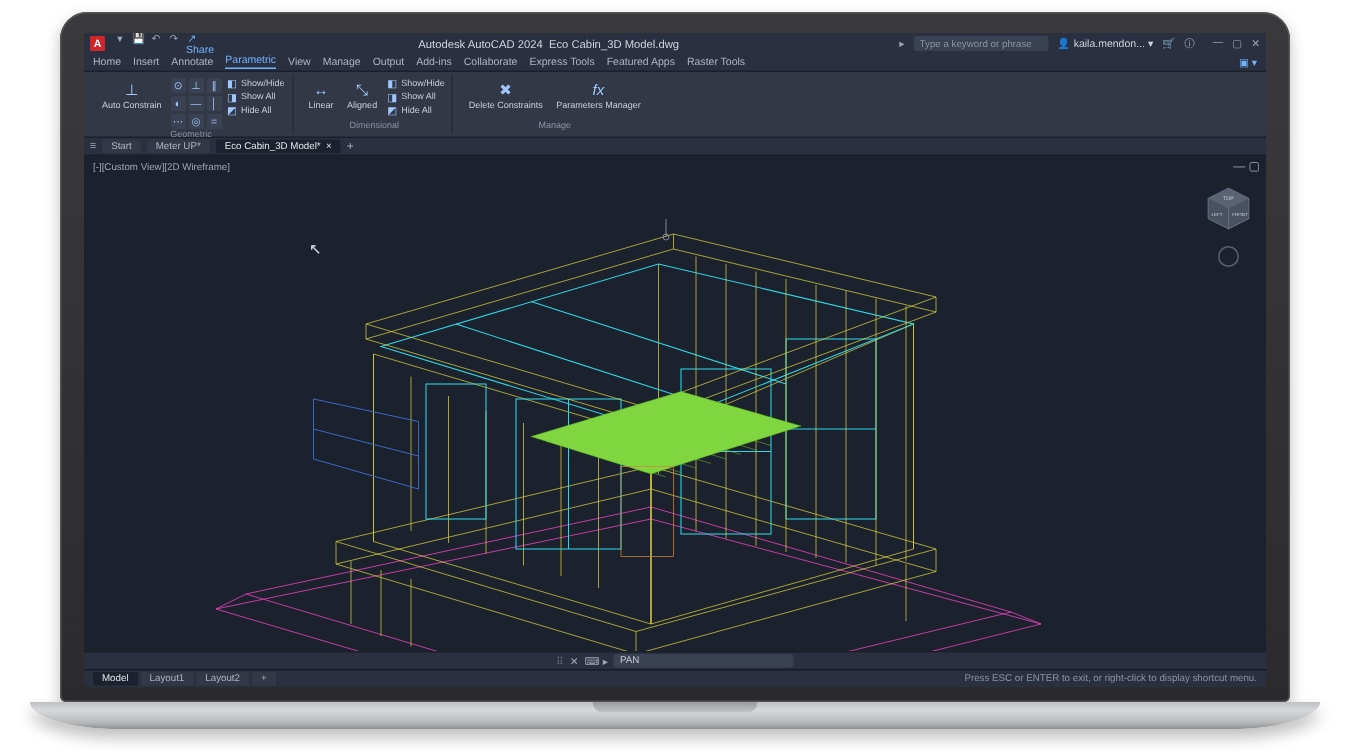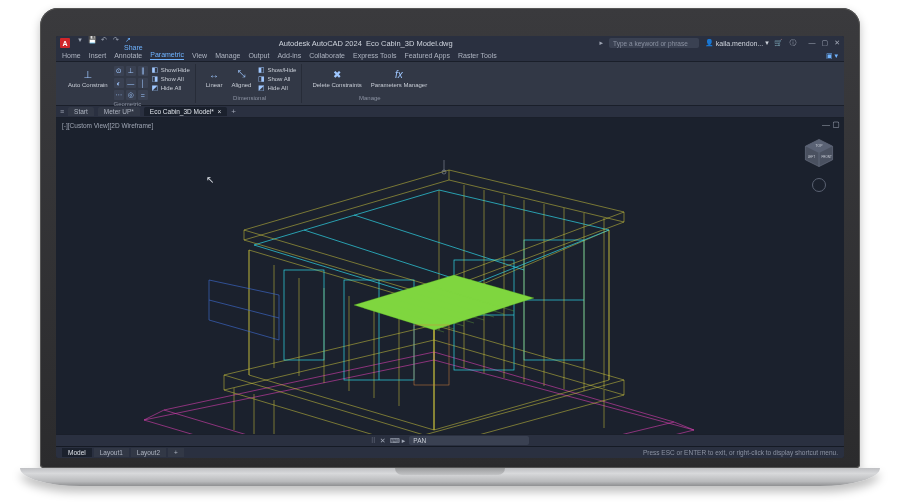--- a/index.html
+++ b/index.html
@@ -1,18 +1,18 @@
 <!DOCTYPE html>
 <html><head>
 <meta charset="utf-8">
 <style>
 *{margin:0;padding:0;box-sizing:border-box;font-family:"Segoe UI",Arial,sans-serif}
 body{width:900px;height:502px;background:#fff;position:relative;overflow:hidden}
 .laptop{position:absolute;left:40px;top:8px;width:820px;height:486px}
-.screen-bezel{width:820px;height:460px;background:linear-gradient(180deg,#3a3a3d,#2b2b2d);border-radius:18px 18px 4px 4px;padding:28px 16px 10px 16px;box-shadow:inset 0 0 0 1px #555,0 4px 10px rgba(0,0,0,.25)}
+.screen-bezel{width:820px;height:460px;background:linear-gradient(180deg,#3a3a3d,#2b2b2d);border-radius:18px 18px 4px 4px;padding:14px 16px 10px 16px;box-shadow:inset 0 0 0 1px #555,0 4px 10px rgba(0,0,0,.25)}
 .screen{width:100%;height:100%;background:#1e2430;border-radius:2px;position:relative;overflow:hidden;display:flex;flex-direction:column;font-size:7px;color:#c8cdd6}
 .base{width:860px;height:18px;margin-left:-20px;background:linear-gradient(180deg,#bfc0c3 0%,#d8d9db 30%,#b8b9bb 75%,#8e8f91 100%);border-radius:0 0 60px 60px/0 0 18px 18px;position:relative;box-shadow:0 6px 10px rgba(0,0,0,.25)}
 .base::before{content:"";position:absolute;left:50%;top:0;transform:translateX(-50%);width:110px;height:7px;background:linear-gradient(180deg,#9a9b9d,#c3c4c6);border-radius:0 0 8px 8px}
 
 .titlebar{height:14px;background:#2a3040;display:flex;align-items:center;padding:0 4px;gap:6px}
 .a-logo{width:10px;height:10px;background:#d0262a;color:#fff;display:flex;align-items:center;justify-content:center;font-size:7px;font-weight:bold;border-radius:1px}
 .t-icons{display:flex;gap:4px;color:#9fa6b4}
 .t-icons span{width:8px;text-align:center}
 .share{color:#6fb3ff}
 .title-center{flex:1;text-align:center;color:#cfd4dd;font-size:7.5px;white-space:nowrap;overflow:hidden}

